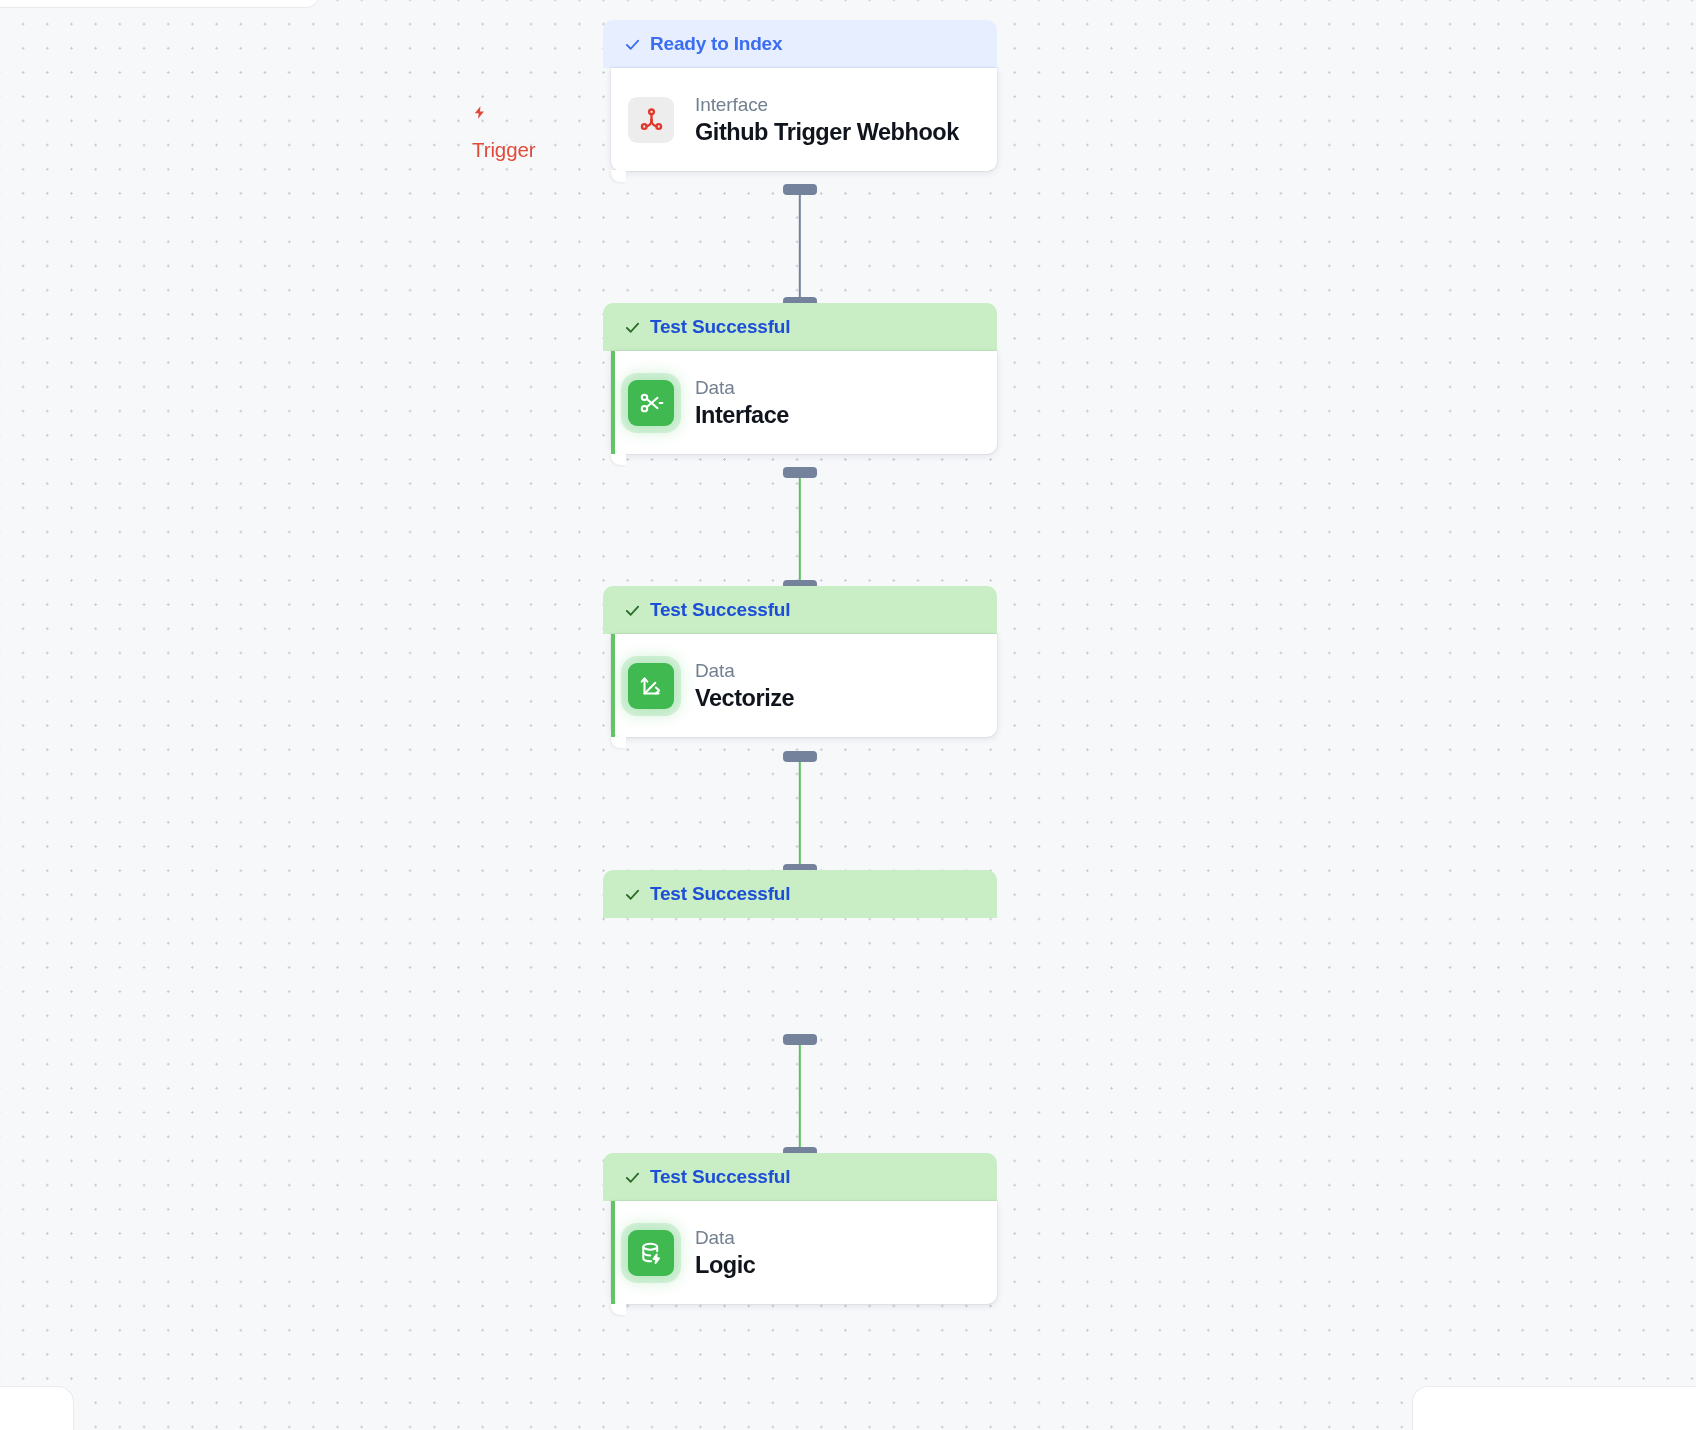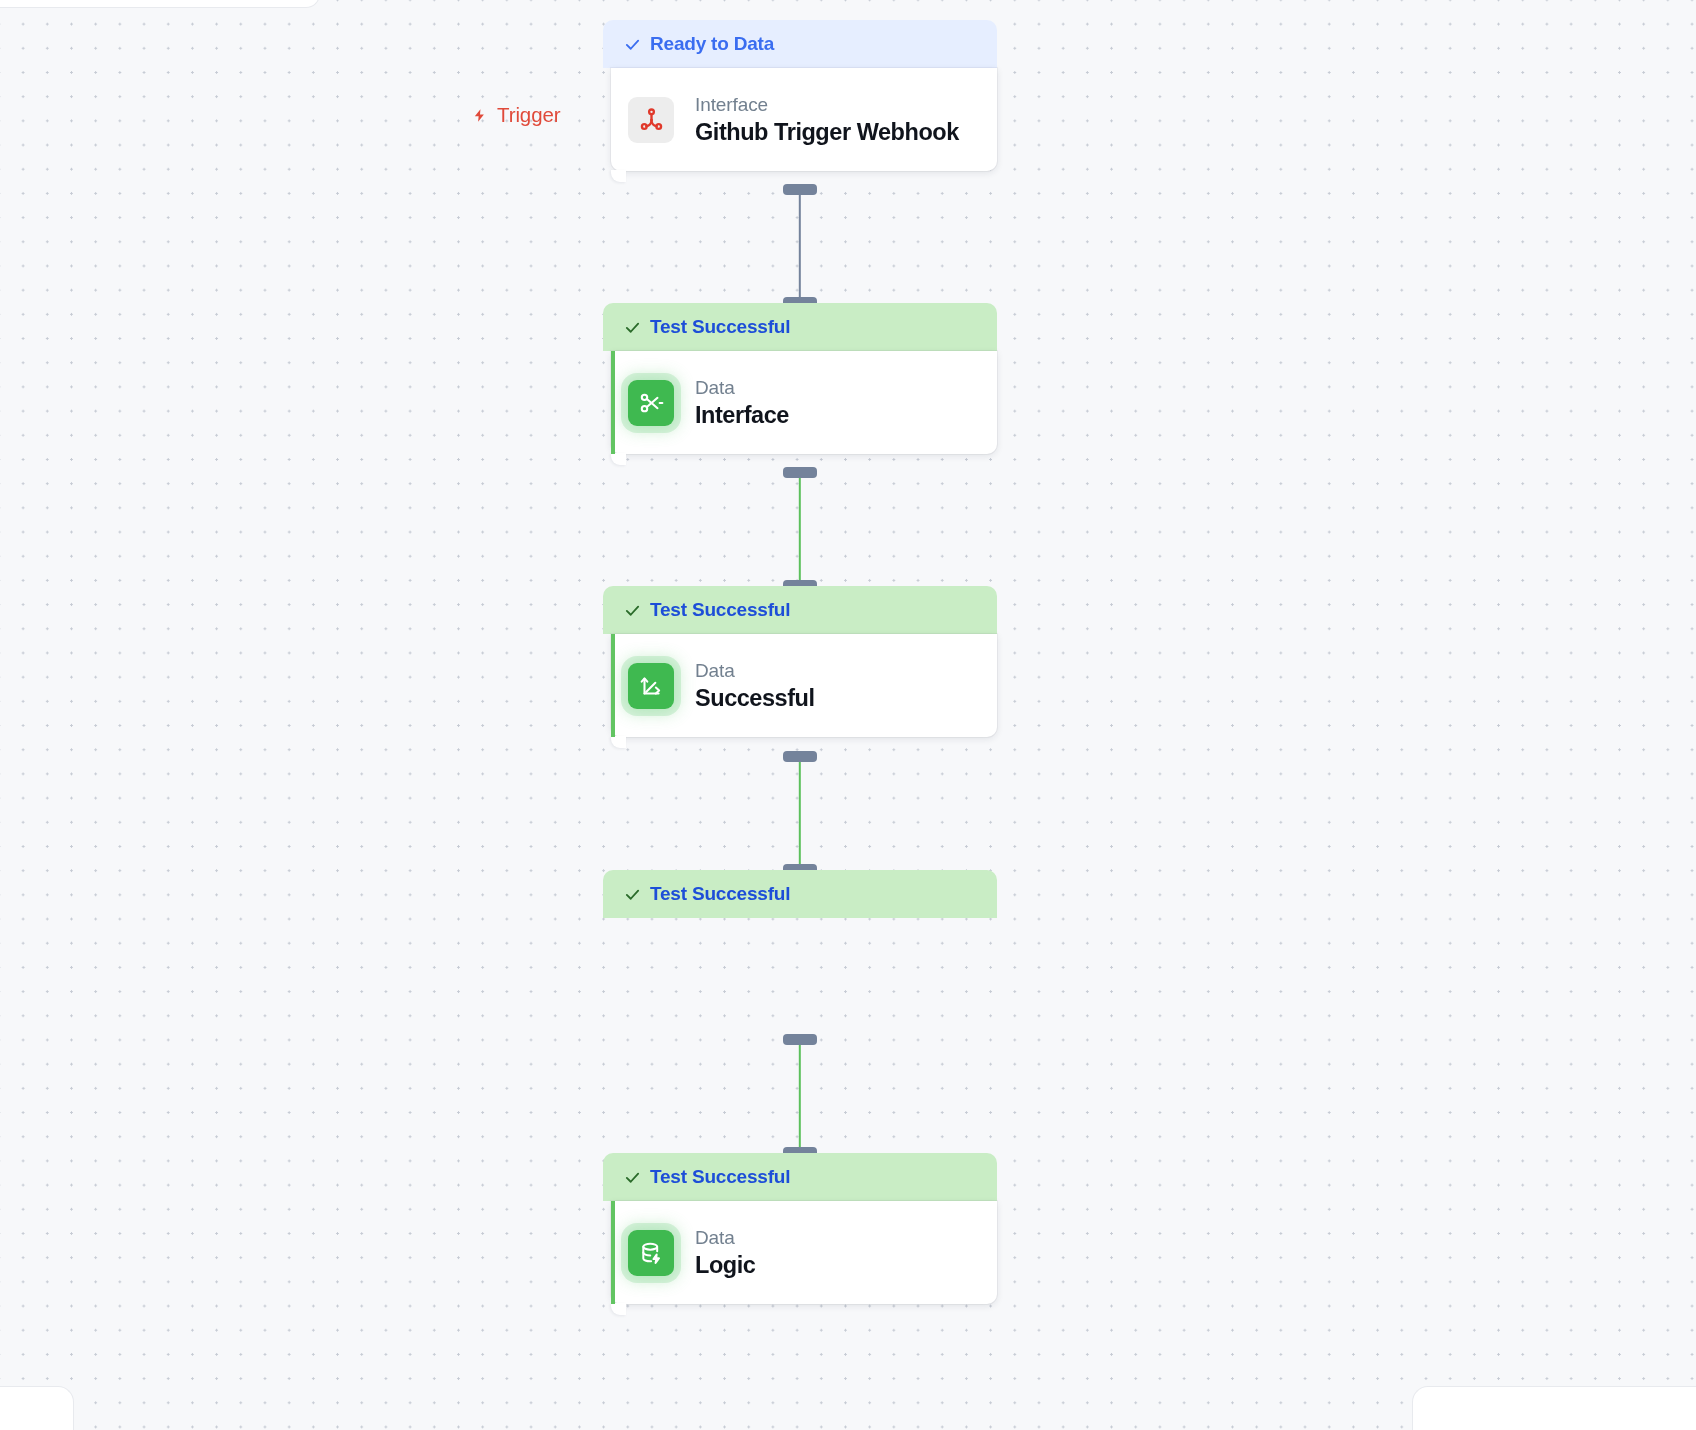--- a/index.html
+++ b/index.html
@@ -54,28 +54,29 @@
     border-top: 1px solid #e8eaee;
     border-left: 1px solid #e8eaee;
     z-index: 40;
   }
 
   
   .trigger-label {
     position: absolute;
     left: 472px; top: 103px;
     display: flex;
-    align-items: center;
-    gap: 10px;
+    align-items: flex-start;
+    gap: 16px;
     color: #e04a3a;
     font-size: 20.5px;
     font-weight: 400;
     letter-spacing: -0.1px;
     white-space: nowrap;
     z-index: 12;
+    flex-direction: column;
   }
   .trigger-label .bolt { display: block; width: 15px; height: 19px; }
 
   
   .edge {
     position: absolute;
     z-index: 3;
   }
   .edge .line {
     position: absolute;
@@ -219,21 +220,21 @@
     <div class="line" style="background:#5cc05c;"></div>
     <div class="cap top"></div>
     <div class="cap bot"></div>
   </div>
 
   <div class="node" style="left:603px; top:20px;">
     <div class="node-status ready">
       <svg class="tick" viewBox="0 0 24 24" fill="none" stroke-width="2.6" stroke-linecap="round" stroke-linejoin="round" aria-hidden="true">
           <path d="M4 12.5 9.5 18 20 6.5"></path>
         </svg>
-      <span>Ready to Data</span>
+      <span>Ready to Index</span>
     </div>
     <div class="node-body">
       <div class="node-icon plain-grey">
         <svg viewBox="0 0 24 24" width="27" height="27" aria-hidden="true">
           <g fill="none" stroke="#e0392b" stroke-width="2.1" stroke-linecap="round">
             <path d="M12 7.3v5.1"></path>
             <circle cx="12" cy="5.2" r="2.1"></circle>
             <path d="M12 12.4c0 3.4-2.4 5.3-4.6 5.5"></path>
             <circle cx="5.6" cy="18.2" r="2.1"></circle>
             <path d="M12 12.4c0 3.4 2.4 5.3 4.6 5.5"></path>
@@ -288,21 +289,21 @@
             <path d="M6 19V5.5"></path>
             <path d="M3.4 8 6 5 8.6 8"></path>
             <path d="M6 19h13"></path>
             <path d="M16.5 16.2 19.5 19l-3 2.8" transform="translate(0,-2.8)"></path>
             <path d="M7.5 17.5 16 9"></path>
           </g>
         </svg>
       </div>
       <div class="node-text">
         <span class="node-kind">Data</span>
-        <span class="node-title">Successful</span>
+        <span class="node-title">Vectorize</span>
       </div>
     </div>
   </div>
 
   <div class="node" style="left:603px; top:870px;">
     <div class="node-status success">
       <svg class="tick" viewBox="0 0 24 24" fill="none" stroke-width="2.6" stroke-linecap="round" stroke-linejoin="round" aria-hidden="true">
           <path d="M4 12.5 9.5 18 20 6.5"></path>
         </svg>
       <span>Test Successful</span>

